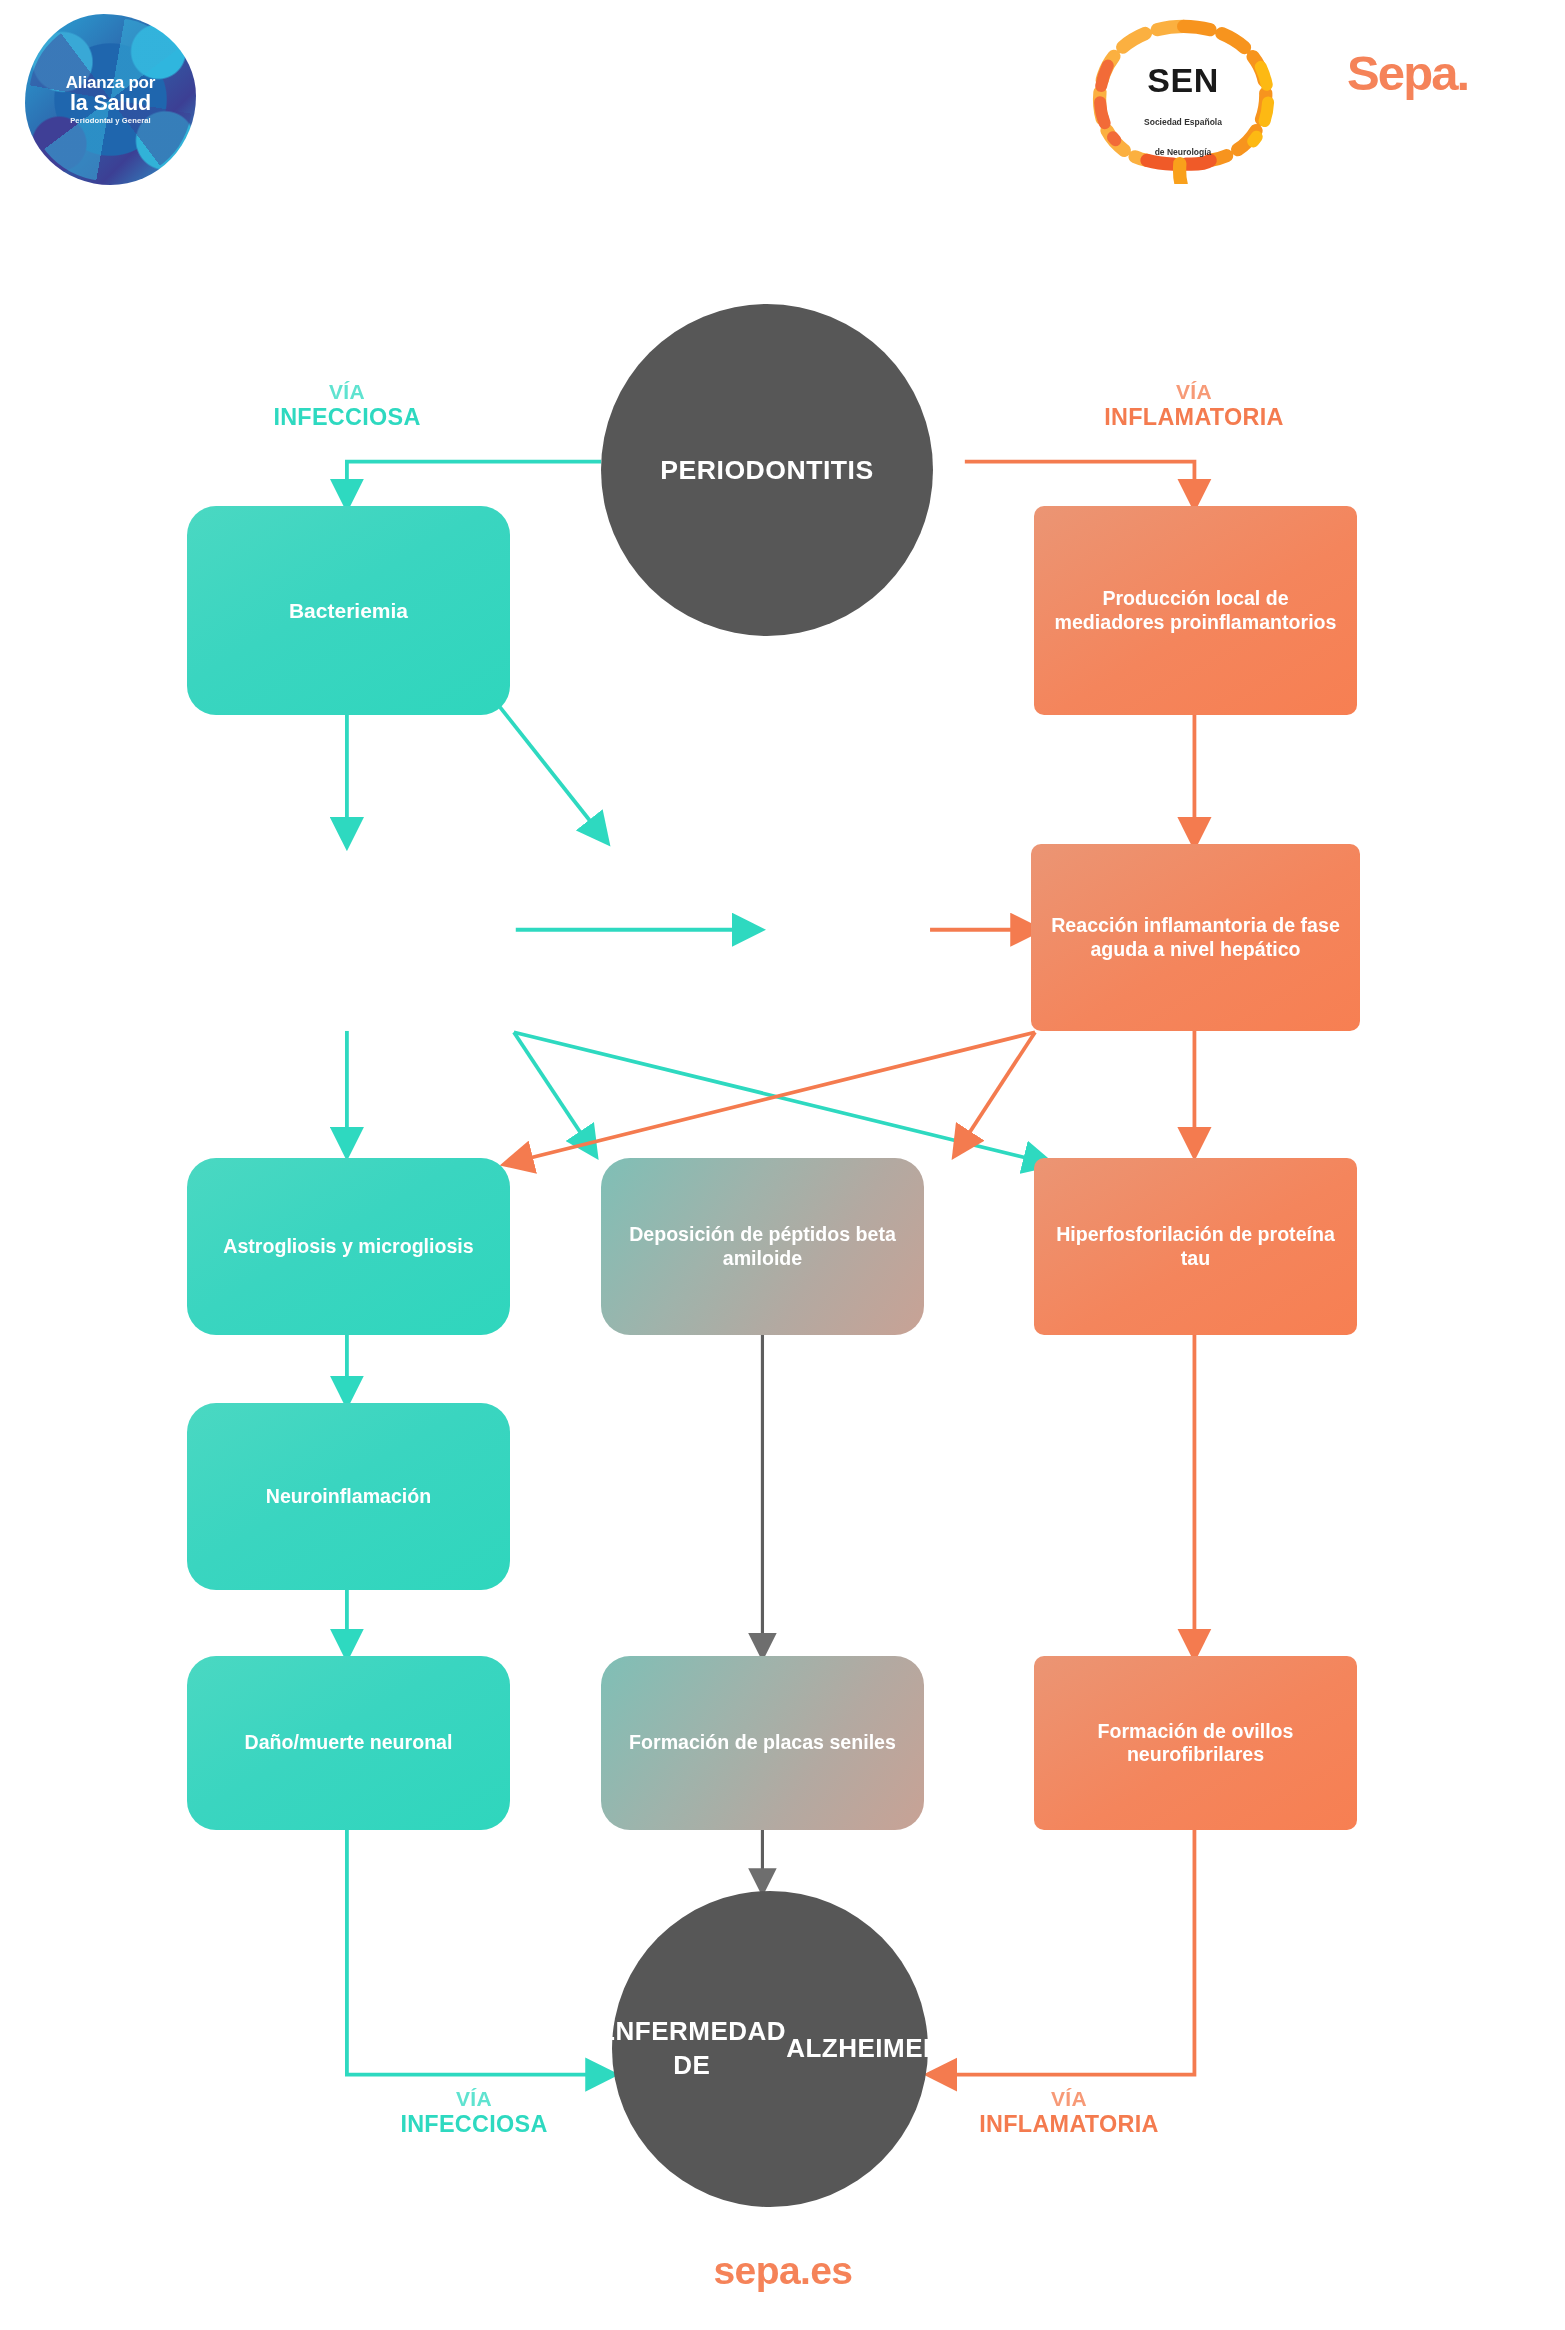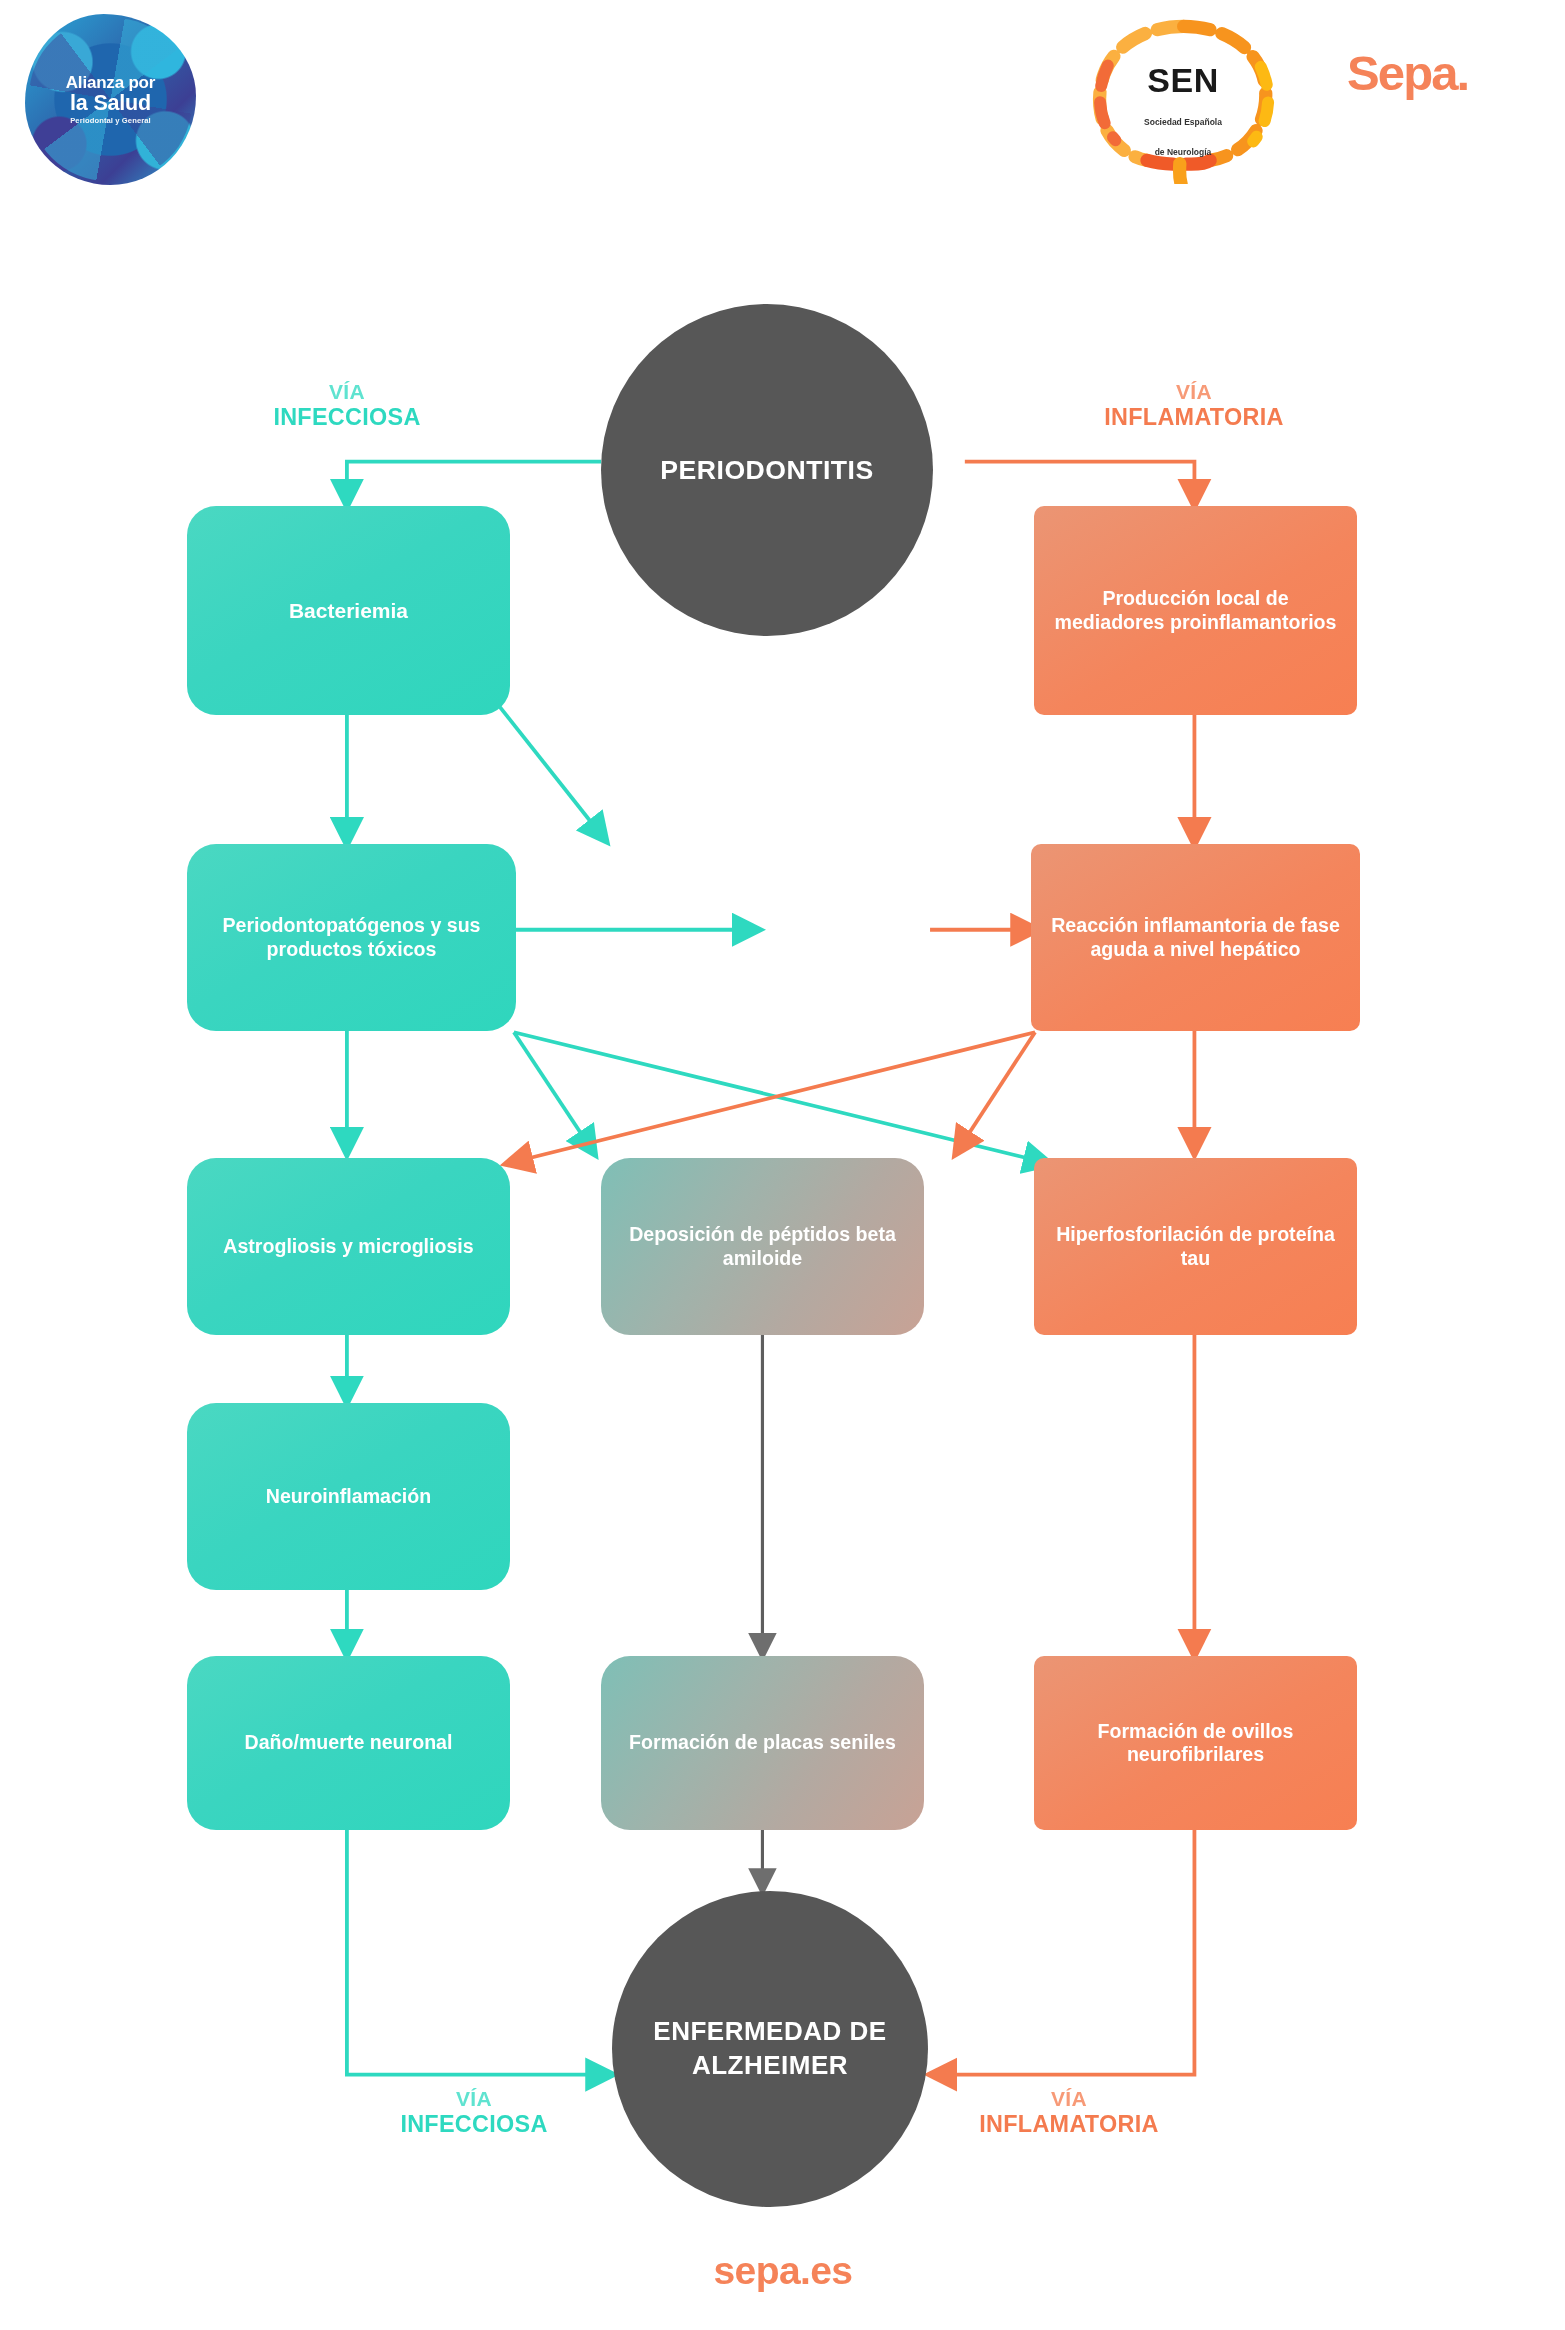--- a/index.html
+++ b/index.html
@@ -218,23 +218,20 @@
   </div>
 
   <div class="node teal sz-lg" style="left:187px;top:253px;width:323px;height:209px;">
     <span>Bacteriemia</span>
   </div>
 
   <div class="node orange sz-md" style="left:1034px;top:253px;width:323px;height:209px;">
     <span>Producción local de mediadores proinflamantorios</span>
   </div>
 
-  <div class="node teal sz-md" style="left:187px;top:591px;width:329px;height:187px;">
-    <span>Periodontopatógenos y sus productos tóxicos</span>
-  </div>
 
 
   <div class="node orange sz-md" style="left:1031px;top:591px;width:329px;height:187px;">
     <span>Reacción inflamantoria de fase aguda a nivel hepático</span>
   </div>
 
   <div class="node teal sz-md" style="left:187px;top:905px;width:323px;height:177px;">
     <span>Astrogliosis y microgliosis</span>
   </div>
 
@@ -255,21 +252,21 @@
   </div>
 
   <div class="node mix sz-md" style="left:601px;top:1403px;width:323px;height:174px;">
     <span>Formación de placas seniles</span>
   </div>
 
   <div class="node orange sz-md" style="left:1034px;top:1403px;width:323px;height:174px;">
     <span>Formación de ovillos neurofibrilares</span>
   </div>
 
-  <div class="circle" style="left:612px;top:1638px;width:316px;height:316px;font-size:26px;flex-direction:column;line-height:1.3;">
+  <div class="circle" style="left:612px;top:1638px;width:316px;height:316px;font-size:26px;flex-direction:row;line-height:1.3;">
     <span>ENFERMEDAD DE</span>
     <span>ALZHEIMER</span>
   </div>
 
   <div class="via teal-t" style="left:474px;top:1834px;width:266px;transform:translateX(-133px);">
     <div class="v1">VÍA</div>
     <div class="v2">INFECCIOSA</div>
   </div>
 
   <div class="via orange-t" style="left:1069px;top:1834px;width:304px;transform:translateX(-152px);">

